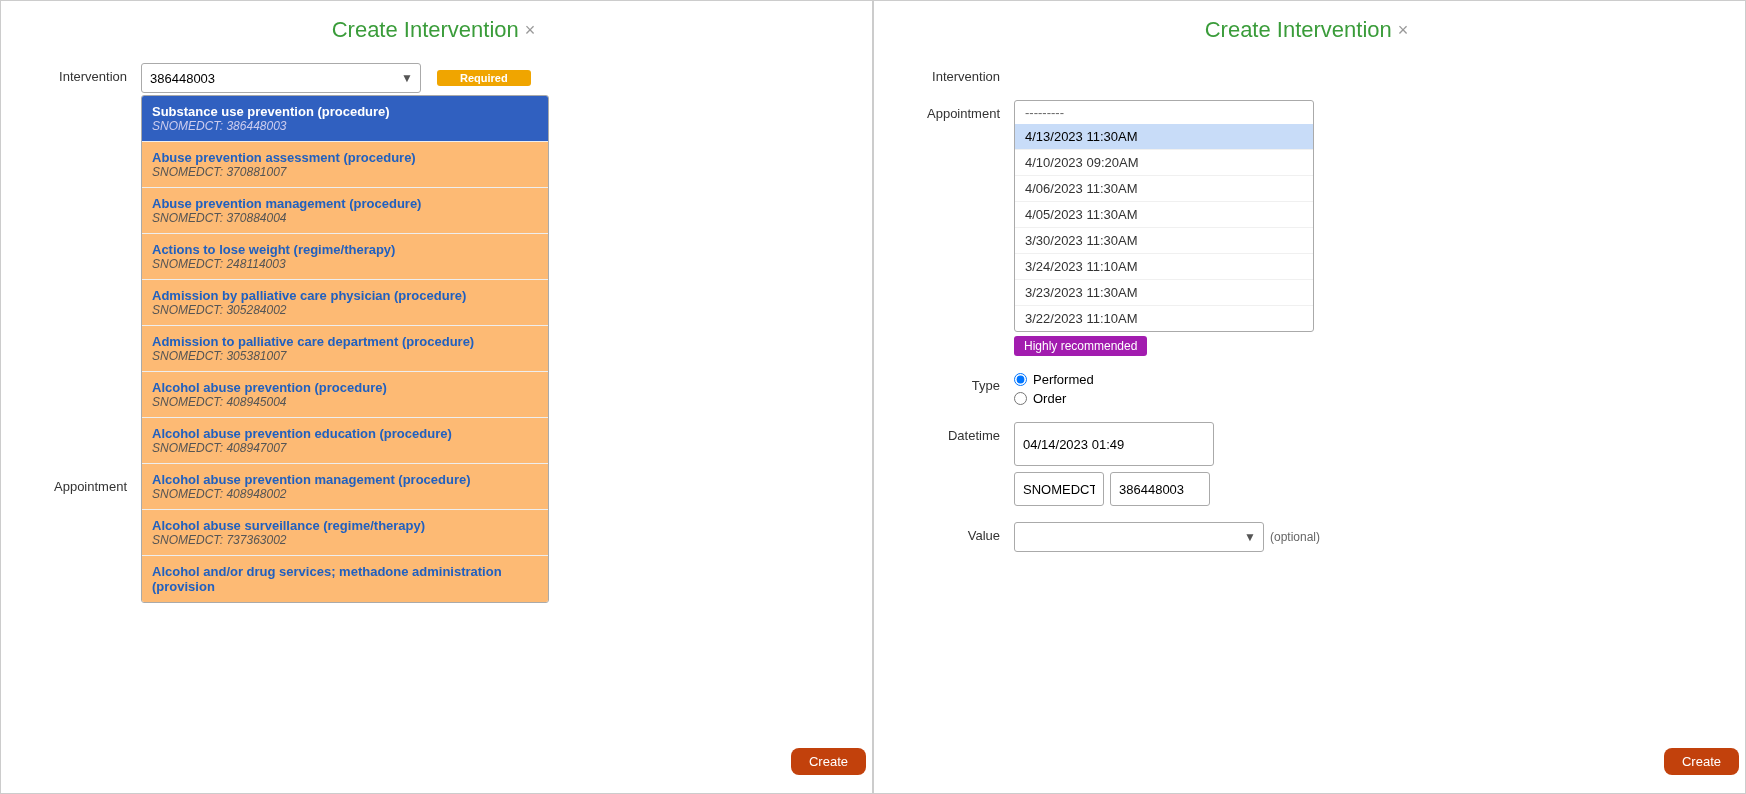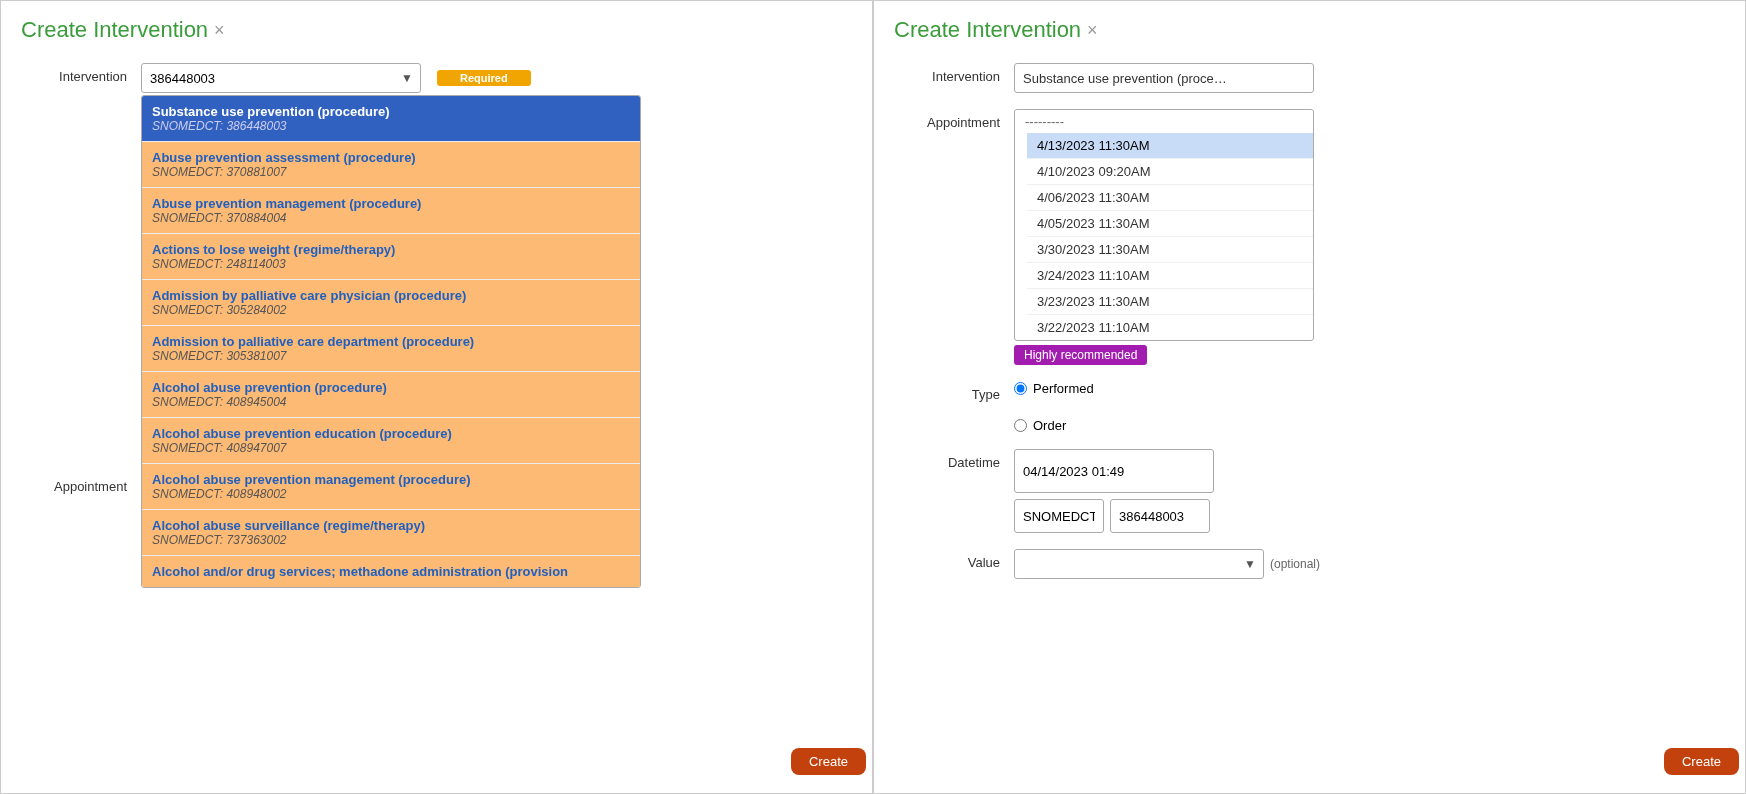--- a/index.html
+++ b/index.html
@@ -17,21 +17,21 @@
       background: #fff;
       width: 873px;
       height: 794px;
       padding: 0;
       position: relative;
       border: 1px solid #ccc;
     }
     .dialog-header {
       padding: 16px 20px 10px 20px;
       display: flex;
-      justify-content: flex-start;
+      justify-content: center;
       align-items: center;
     }
     .dialog-title {
       color: #3a9c3a;
       font-size: 22px;
       font-weight: 400;
     }
     .close-btn {
       color: #999;
       font-size: 18px;
@@ -87,21 +87,21 @@
       padding: 2px 23px;
       border-radius: 3px;
       margin-left: 8px;
       vertical-align: middle;
       font-weight: 600;
     }
     .dropdown-list {
       position: absolute;
       top: 32px;
       left: 0;
-      width: 500px;
+      width: 408px;
       background: #fff;
       border: 1px solid #aaa;
       border-radius: 3px;
       z-index: 100;
       max-height: 520px;
       overflow: hidden;
     }
     .dropdown-item {
       padding: 8px 10px;
       cursor: pointer;
@@ -167,21 +167,20 @@
       font-size: 13px;
       outline: none;
       color: #333;
     }
     .appt-item {
       padding: 5px 10px;
       font-size: 13px;
       color: #333;
       cursor: pointer;
       border-bottom: 1px solid #f0f0f0;
-      margin-left: 12px;
     }
     .appt-item:last-child { border-bottom: none; }
     .appt-item.selected {
       background: #c8dcf8;
       color: #000;
     }
     .appt-separator {
       padding: 4px 10px;
       color: #666;
       font-size: 13px;
@@ -191,21 +190,21 @@
       background: #a21caf;
       color: #fff;
       font-size: 12px;
       padding: 3px 10px;
       border-radius: 3px;
       margin-top: 4px;
     }
     .radio-group {
       display: flex;
       flex-direction: column;
-      gap: 22px;
+      gap: 4px;
       justify-content: flex-end;
     }
     .radio-label {
       display: flex;
       align-items: center;
       gap: 6px;
       font-size: 13px;
       cursor: pointer;
     }
     .datetime-input {
@@ -356,23 +355,20 @@
 
 <div class="right-dialog">
   <div class="dialog-header">
     <span class="dialog-title">Create Intervention</span>
     <button class="close-btn">×</button>
   </div>
   <div class="dialog-body">
 
     <div class="form-row">
       <div class="form-label">Intervention</div>
-      <div class="form-control-wrap">
-        <input type="text" class="intervention-input-wide" value="Substance use prevention (proce…" style="">
-      </div>
     </div>
 
     <div class="form-row">
       <div class="form-label">Appointment</div>
       <div class="form-control-wrap">
         <div class="appt-scroll-container">
           <div class="appt-separator">---------</div>
           <div class="appt-item selected">4/13/2023 11:30AM</div>
           <div class="appt-item">4/10/2023 09:20AM</div>
           <div class="appt-item">4/06/2023 11:30AM</div>

